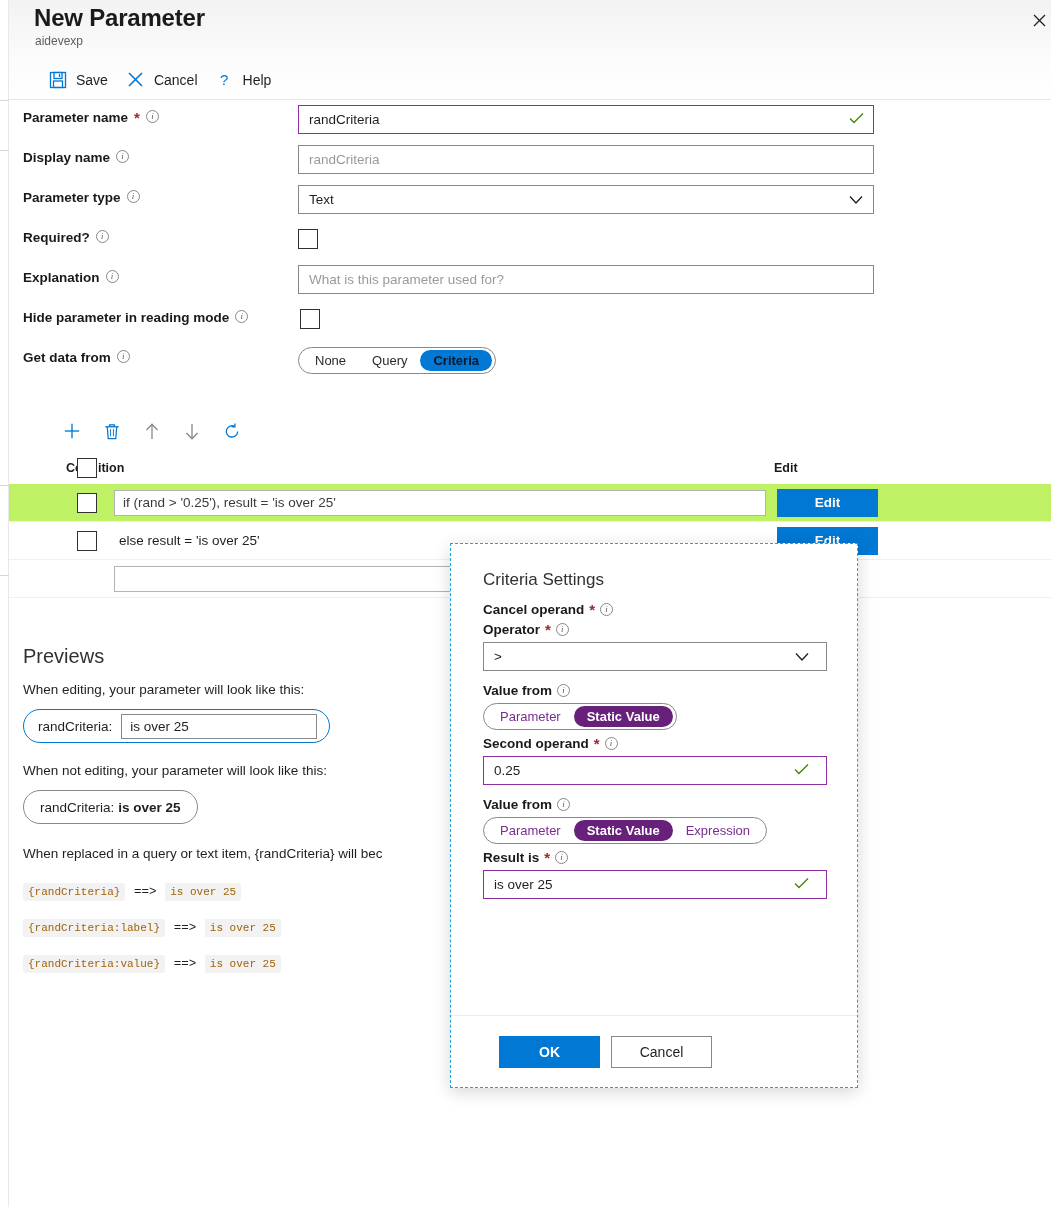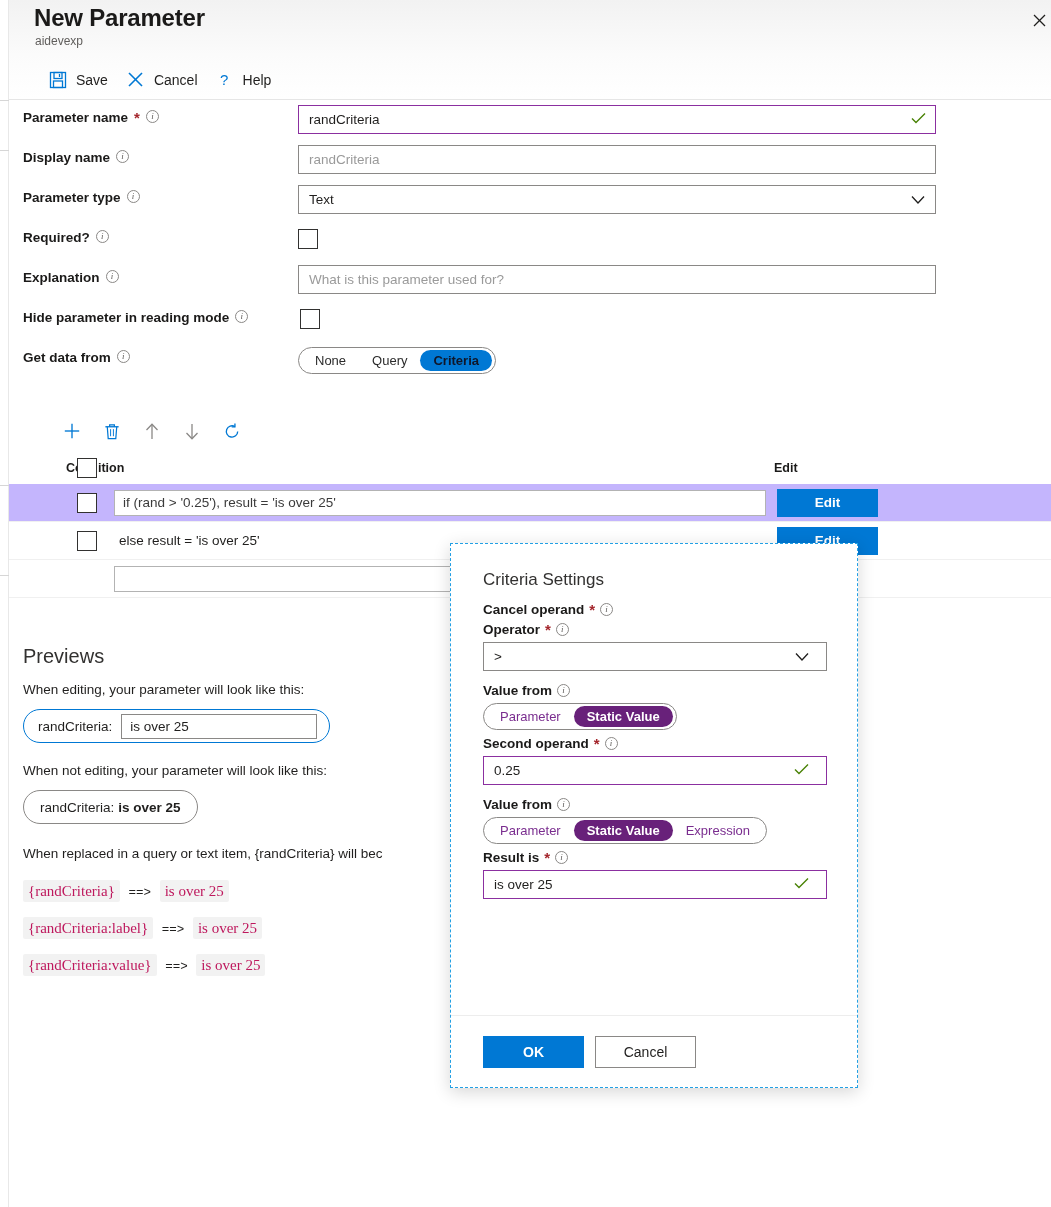--- a/index.html
+++ b/index.html
@@ -54,21 +54,21 @@
     display: flex; align-items: flex-start; gap: 6px; white-space: nowrap;
   }
   .req { color: #a4262c; font-weight: 700; font-size: 15px; line-height: 1; }
   .info {
     display: inline-block; width: 13px; height: 13px; border-radius: 50%;
     border: 1px solid #8a8886; color: #605e5c;
     font-size: 9px; font-weight: 400; line-height: 11px; text-align: center;
     font-family: "Liberation Serif", serif; font-style: italic;
   }
 
-  .fld { position: absolute; left: 289px; top: 4px; width: 638px; }
+  .fld { position: absolute; left: 289px; top: 4px; width: 576px; }
   .tbox {
     width: 100%; height: 29px; border: 1px solid #8a8886; background: #fff;
     font-family: inherit; font-size: 13.5px; color: #201f1e;
     padding: 0 30px 0 10px; outline: none;
   }
   .tbox::placeholder { color: #9a9a9a; }
   .tbox.accent { border: 1px solid #8b2fa0; }
   .tick {
     position: absolute; right: 10px; top: 50%; transform: translateY(-50%);
     pointer-events: none;
@@ -105,21 +105,21 @@
     display: flex; align-items: center; height: 32px; padding-left: 57px;
     font-size: 12.5px; font-weight: 700; color: #1b1a19;
   }
   .ghead .hcb { position: absolute; left: 68px; }
   .ghead .hedit { position: absolute; left: 765px; font-weight: 700; }
 
   .grow {
     position: relative; display: flex; align-items: center; height: 38px;
     border-bottom: 1px solid #f0f0f0;
   }
-  .grow.sel { background: #c4b5fd; }
+  .grow.sel { background: #bef264; }
   .grow .rcb { position: absolute; left: 68px; }
   .grow .rfield { position: absolute; left: 105px; width: 652px; }
   .grow .rtext { position: absolute; left: 110px; font-size: 13.5px; color: #201f1e; }
   .rinput {
     width: 100%; height: 26px; border: 1px solid #b3b3b3; background: #fff;
     font-family: inherit; font-size: 13.5px; color: #3b3b3b; padding: 0 8px; outline: none;
   }
   .editbtn {
     position: absolute; left: 768px; width: 101px; height: 28px;
     background: #0078d4; color: #fff; border: none; cursor: pointer;
@@ -142,22 +142,22 @@
   .prev-pill2 {
     display: inline-flex; align-items: center; margin: 12px 0 0 14px;
     border: 1px solid #8a8886; border-radius: 19px; height: 34px; padding: 0 16px;
     font-size: 13.5px; color: #201f1e;
   }
   .prev-pill2 b { font-weight: 700; margin-left: 4px; }
 
   .subst { padding-left: 14px; margin-top: 22px; }
   .subline { margin-bottom: 20px; white-space: nowrap; font-size: 13px; }
   .code {
-    font-family: Liberation Serif, serif; font-size: 15px;
-    background: #f2f2f2; color: #be185d; padding: 3px 5px; border-radius: 2px;
+    font-family: Liberation Mono, monospace; font-size: 11px;
+    background: #f2f2f2; color: #a16207; padding: 3px 5px; border-radius: 2px;
   }
   .arrow {
     font-family: "Liberation Mono", monospace; font-size: 12.5px;
     color: #201f1e; padding: 0 5px;
   }
 
   
   .popup {
     position: absolute; left: 450px; top: 543px; width: 408px; height: 545px;
     background: #fff; border: 1px dashed #23a0e4;
@@ -179,21 +179,21 @@
   .pinput {
     width: 344px; height: 29px; border: 1px solid #8a8886; background: #fff;
     font-family: inherit; font-size: 13.5px; color: #201f1e;
     padding: 0 32px 0 10px; outline: none;
   }
   .pinput.accent { border: 1px solid #8b2fa0; }
   .ppill { margin-bottom: 6px; }
   .pfoot {
     position: absolute; left: 0; right: 0; bottom: 0; height: 72px;
     border-top: 1px solid #ededed; display: flex; align-items: center;
-    gap: 11px; padding-left: 32px;
+    gap: 11px; padding-left: 48px;
   }
   .okbtn {
     width: 101px; height: 32px; background: #0078d4; color: #fff; border: none;
     font-family: inherit; font-size: 14px; font-weight: 700; cursor: pointer;
   }
   .cancelbtn {
     width: 101px; height: 32px; background: #fff; color: #201f1e;
     border: 1px solid #8a8886; font-family: inherit; font-size: 14px; cursor: pointer;
   }
 </style>

